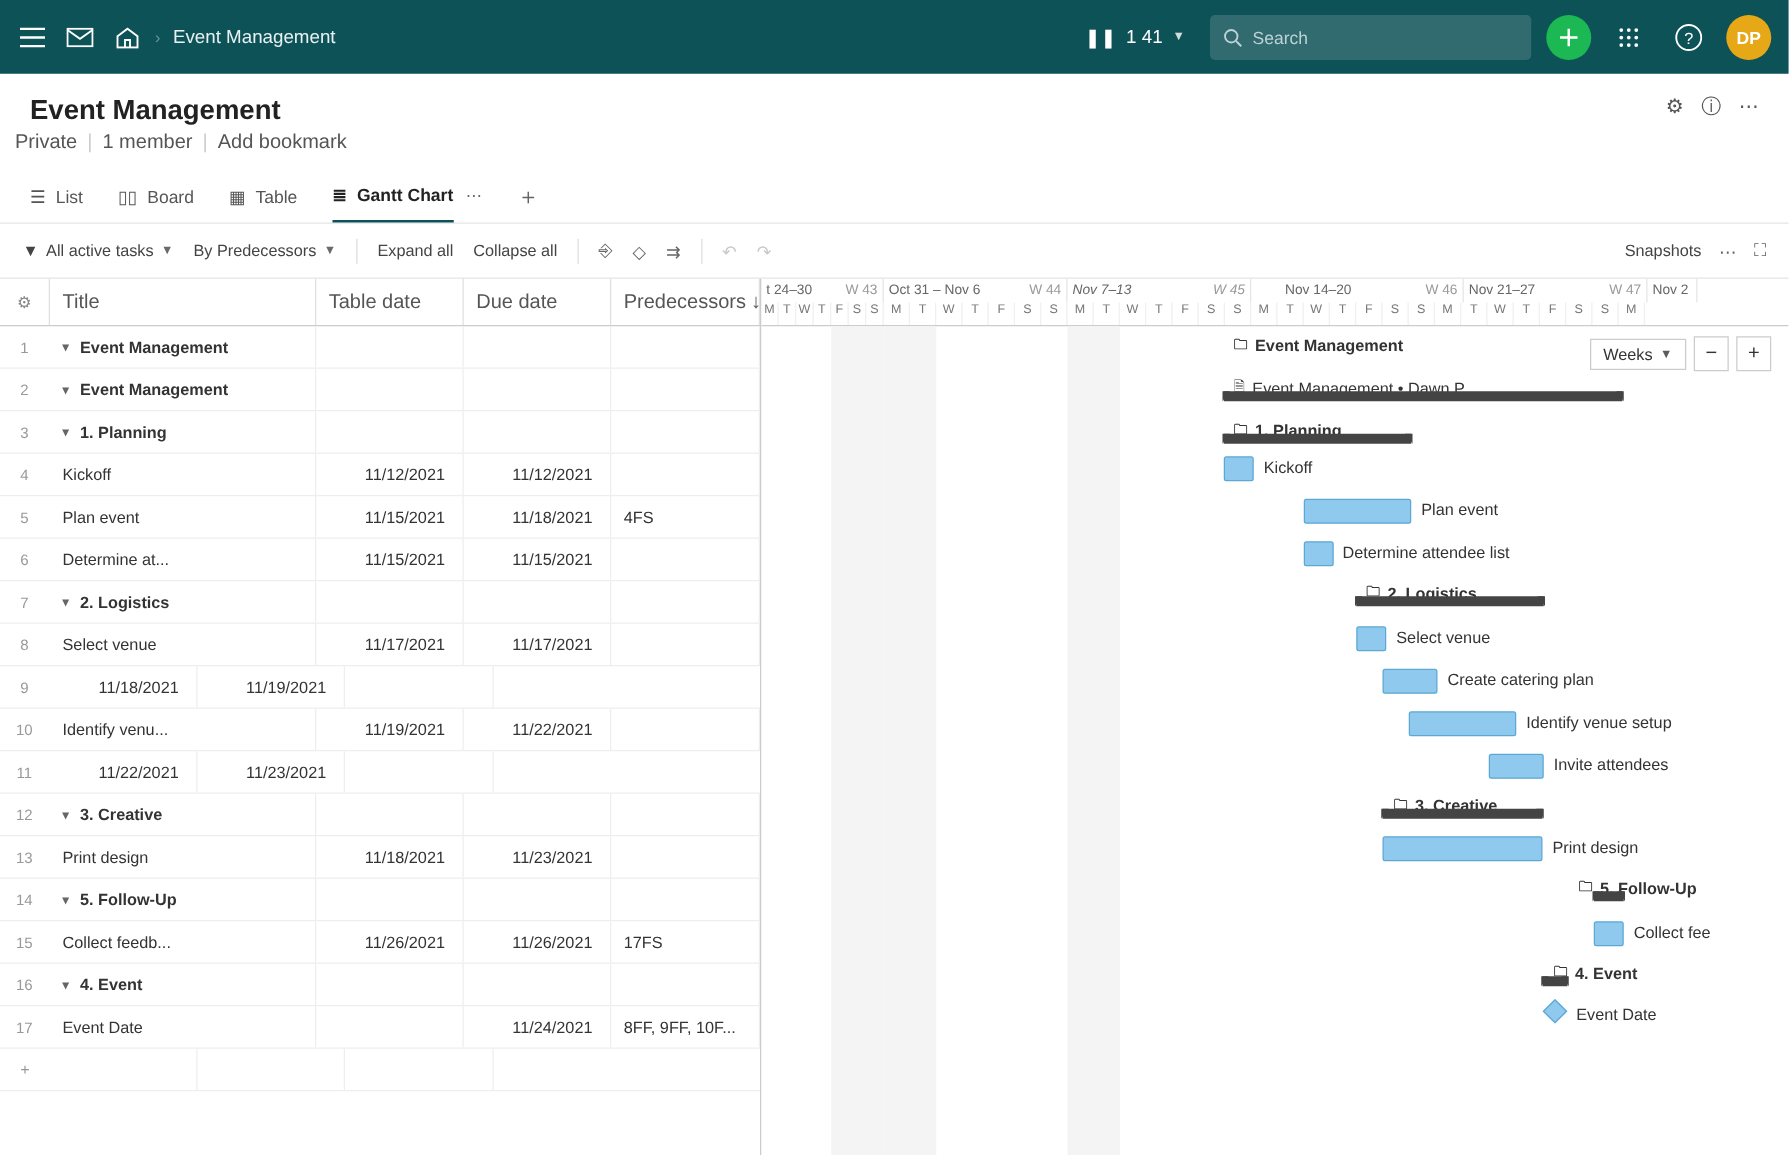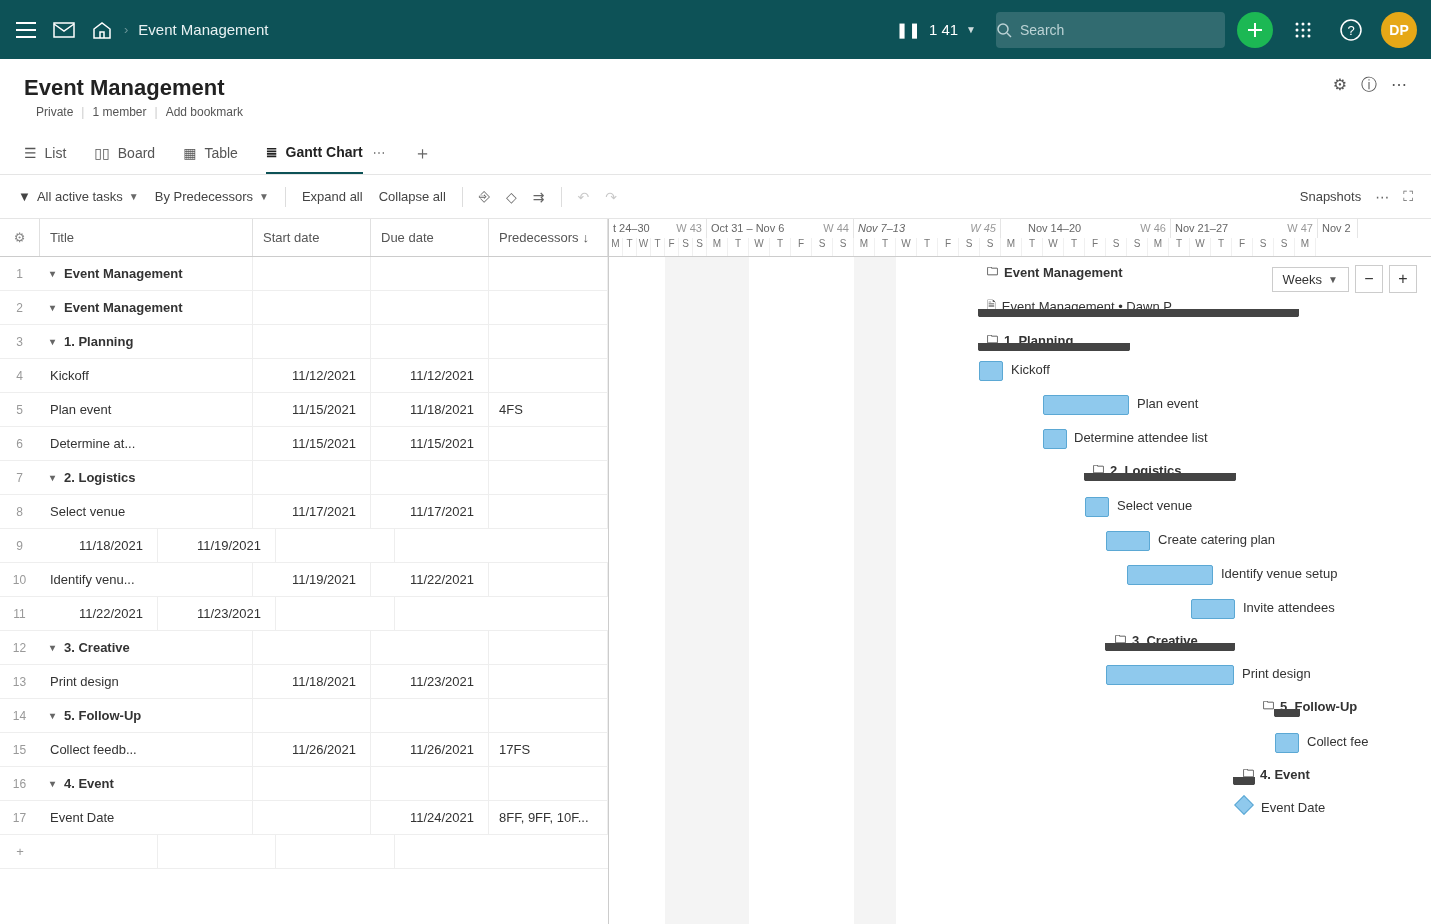--- a/index.html
+++ b/index.html
@@ -4,49 +4,49 @@
 <style>
 *{margin:0;padding:0;box-sizing:border-box;font-family:"Segoe UI",Arial,sans-serif}
 body{background:#fff;color:#333;font-size:13px;overflow:hidden}
 .topbar{height:59px;background:#0d5257;display:flex;align-items:center;padding:0 14px;gap:14px;color:#fff}
 .tb-icon{width:24px;height:24px;display:flex;align-items:center;justify-content:center;cursor:pointer;fill:#fff}
 .tb-sep{color:#6b9699;margin:0 -4px}
 .tb-bread{font-size:15px;color:#e8f1f2}
 .tb-right{margin-left:auto;display:flex;align-items:center;gap:12px}
 .tb-timer{display:flex;align-items:center;gap:8px;font-size:15px;padding:4px 8px}
 .chev{font-size:10px;opacity:.8}
-.search{display:flex;align-items:center;background:rgba(255,255,255,.15);border-radius:4px;width:229px;height:36px;padding:0 0;gap:8px}
+.search{display:flex;align-items:center;background:rgba(255,255,255,.15);border-radius:4px;width:257px;height:36px;padding:0 10px;gap:8px}
 .search input{background:transparent;border:none;color:#e8f1f2;font-size:14px;outline:none;flex:1}
 .search input::placeholder{color:#bcd3d5}
 .add-btn{width:36px;height:36px;background:#1cb854;border-radius:50%;display:flex;align-items:center;justify-content:center;cursor:pointer}
 .grid-btn,.help-btn{width:36px;height:36px;border-radius:50%;display:flex;align-items:center;justify-content:center;cursor:pointer}
 .avatar{width:36px;height:36px;background:#e6a817;border-radius:50%;display:flex;align-items:center;justify-content:center;font-weight:600;font-size:14px;color:#fff}
 .pheader{padding:16px 24px 0;display:flex;align-items:flex-start}
 .pheader h1{font-size:22px;font-weight:600;color:#222}
 .phr{margin-left:auto;display:flex;gap:14px;color:#555}
 .phr span{cursor:pointer;font-size:16px}
-.pmeta{padding:4px 36px 12px;font-size:12px;color:#555;display:flex;gap:8px}
+.pmeta{padding:4px 12px 12px;font-size:16px;color:#555;display:flex;gap:8px}
 .pmeta .sep{color:#ccc}
 .pmeta .bm{color:#555;cursor:pointer}
 .tabs{display:flex;align-items:center;gap:28px;padding:0 24px;border-bottom:1px solid #e5e5e5;height:44px}
 .tab{display:flex;align-items:center;gap:8px;color:#555;cursor:pointer;height:100%;font-size:14px}
 .tab.active{color:#222;font-weight:600;border-bottom:2px solid #0d5257}
 .tab-dots{color:#666;margin-left:-18px}
 .tab-add{color:#666;font-size:18px;cursor:pointer}
 .toolbar{display:flex;align-items:center;gap:16px;padding:0 18px;height:44px;border-bottom:1px solid #e5e5e5;color:#444}
 .tbi{display:flex;align-items:center;gap:6px;cursor:pointer;font-size:13px}
 .tsep{width:1px;height:20px;background:#ddd}
 .toolbar-right{margin-left:auto;display:flex;gap:14px;align-items:center}
 .icon-btn{cursor:pointer;color:#666;font-size:14px}
 .icon-btn.dis{opacity:.35}
 .main{display:flex;height:calc(100vh - 59px - 52px - 44px - 44px);position:relative}
 .grid{flex:0 0 608px;border-right:1px solid #ccc;display:flex;flex-direction:column}
 .ghead{display:flex;border-bottom:1px solid #ccc;height:38px}
 .gcog{width:40px;border-right:1px solid #e0e0e0;display:flex;align-items:center;justify-content:center;color:#888}
-.gh{display:flex;align-items:center;padding:0 10px;border-right:1px solid #e0e0e0;color:#555;font-size:13px}
+.gh{display:flex;align-items:center;padding:0 10px;border-right:1px solid #e0e0e0;color:#555;font-size:16px}
 .gh.title{width:213px}
 .gh.date{width:118px}
 .gh.pred{width:119px;gap:4px}
 .gbody{flex:1;overflow:auto}
 .grow{display:flex;height:34px;align-items:center;border-bottom:1px solid #eee}
 .grow .rn{width:40px;text-align:center;color:#999;font-size:12px;border-right:1px solid transparent}
 .grow .cell{border-right:1px solid #eee;height:100%;display:flex;align-items:center;padding:0 10px}
 .grow .ctitle{width:213px;overflow:hidden;text-overflow:ellipsis;white-space:nowrap}
 .grow .cdate{width:118px;justify-content:flex-end;padding-right:14px}
 .grow .cpred{width:119px}
@@ -206,21 +206,21 @@
     <span class="icon-btn">⛶</span>
   </div>
 </div>
 
 <div class="main">
 
   <div class="grid">
     <div class="ghead">
       <div class="gcog">⚙</div>
       <div class="gh title">Title</div>
-      <div class="gh date">Start date</div>
+      <div class="gh date">Table date</div>
       <div class="gh date">Due date</div>
       <div class="gh pred">
           <span>Predecessors</span>
           <span>↓</span>
         </div>
     </div>
     <div class="gbody" id="gbody">
         <div class="grow bold">
           <div class="rn">1</div>
           <div class="cell ctitle ind0"><span class="caret">▾</span>Event Management</div>

